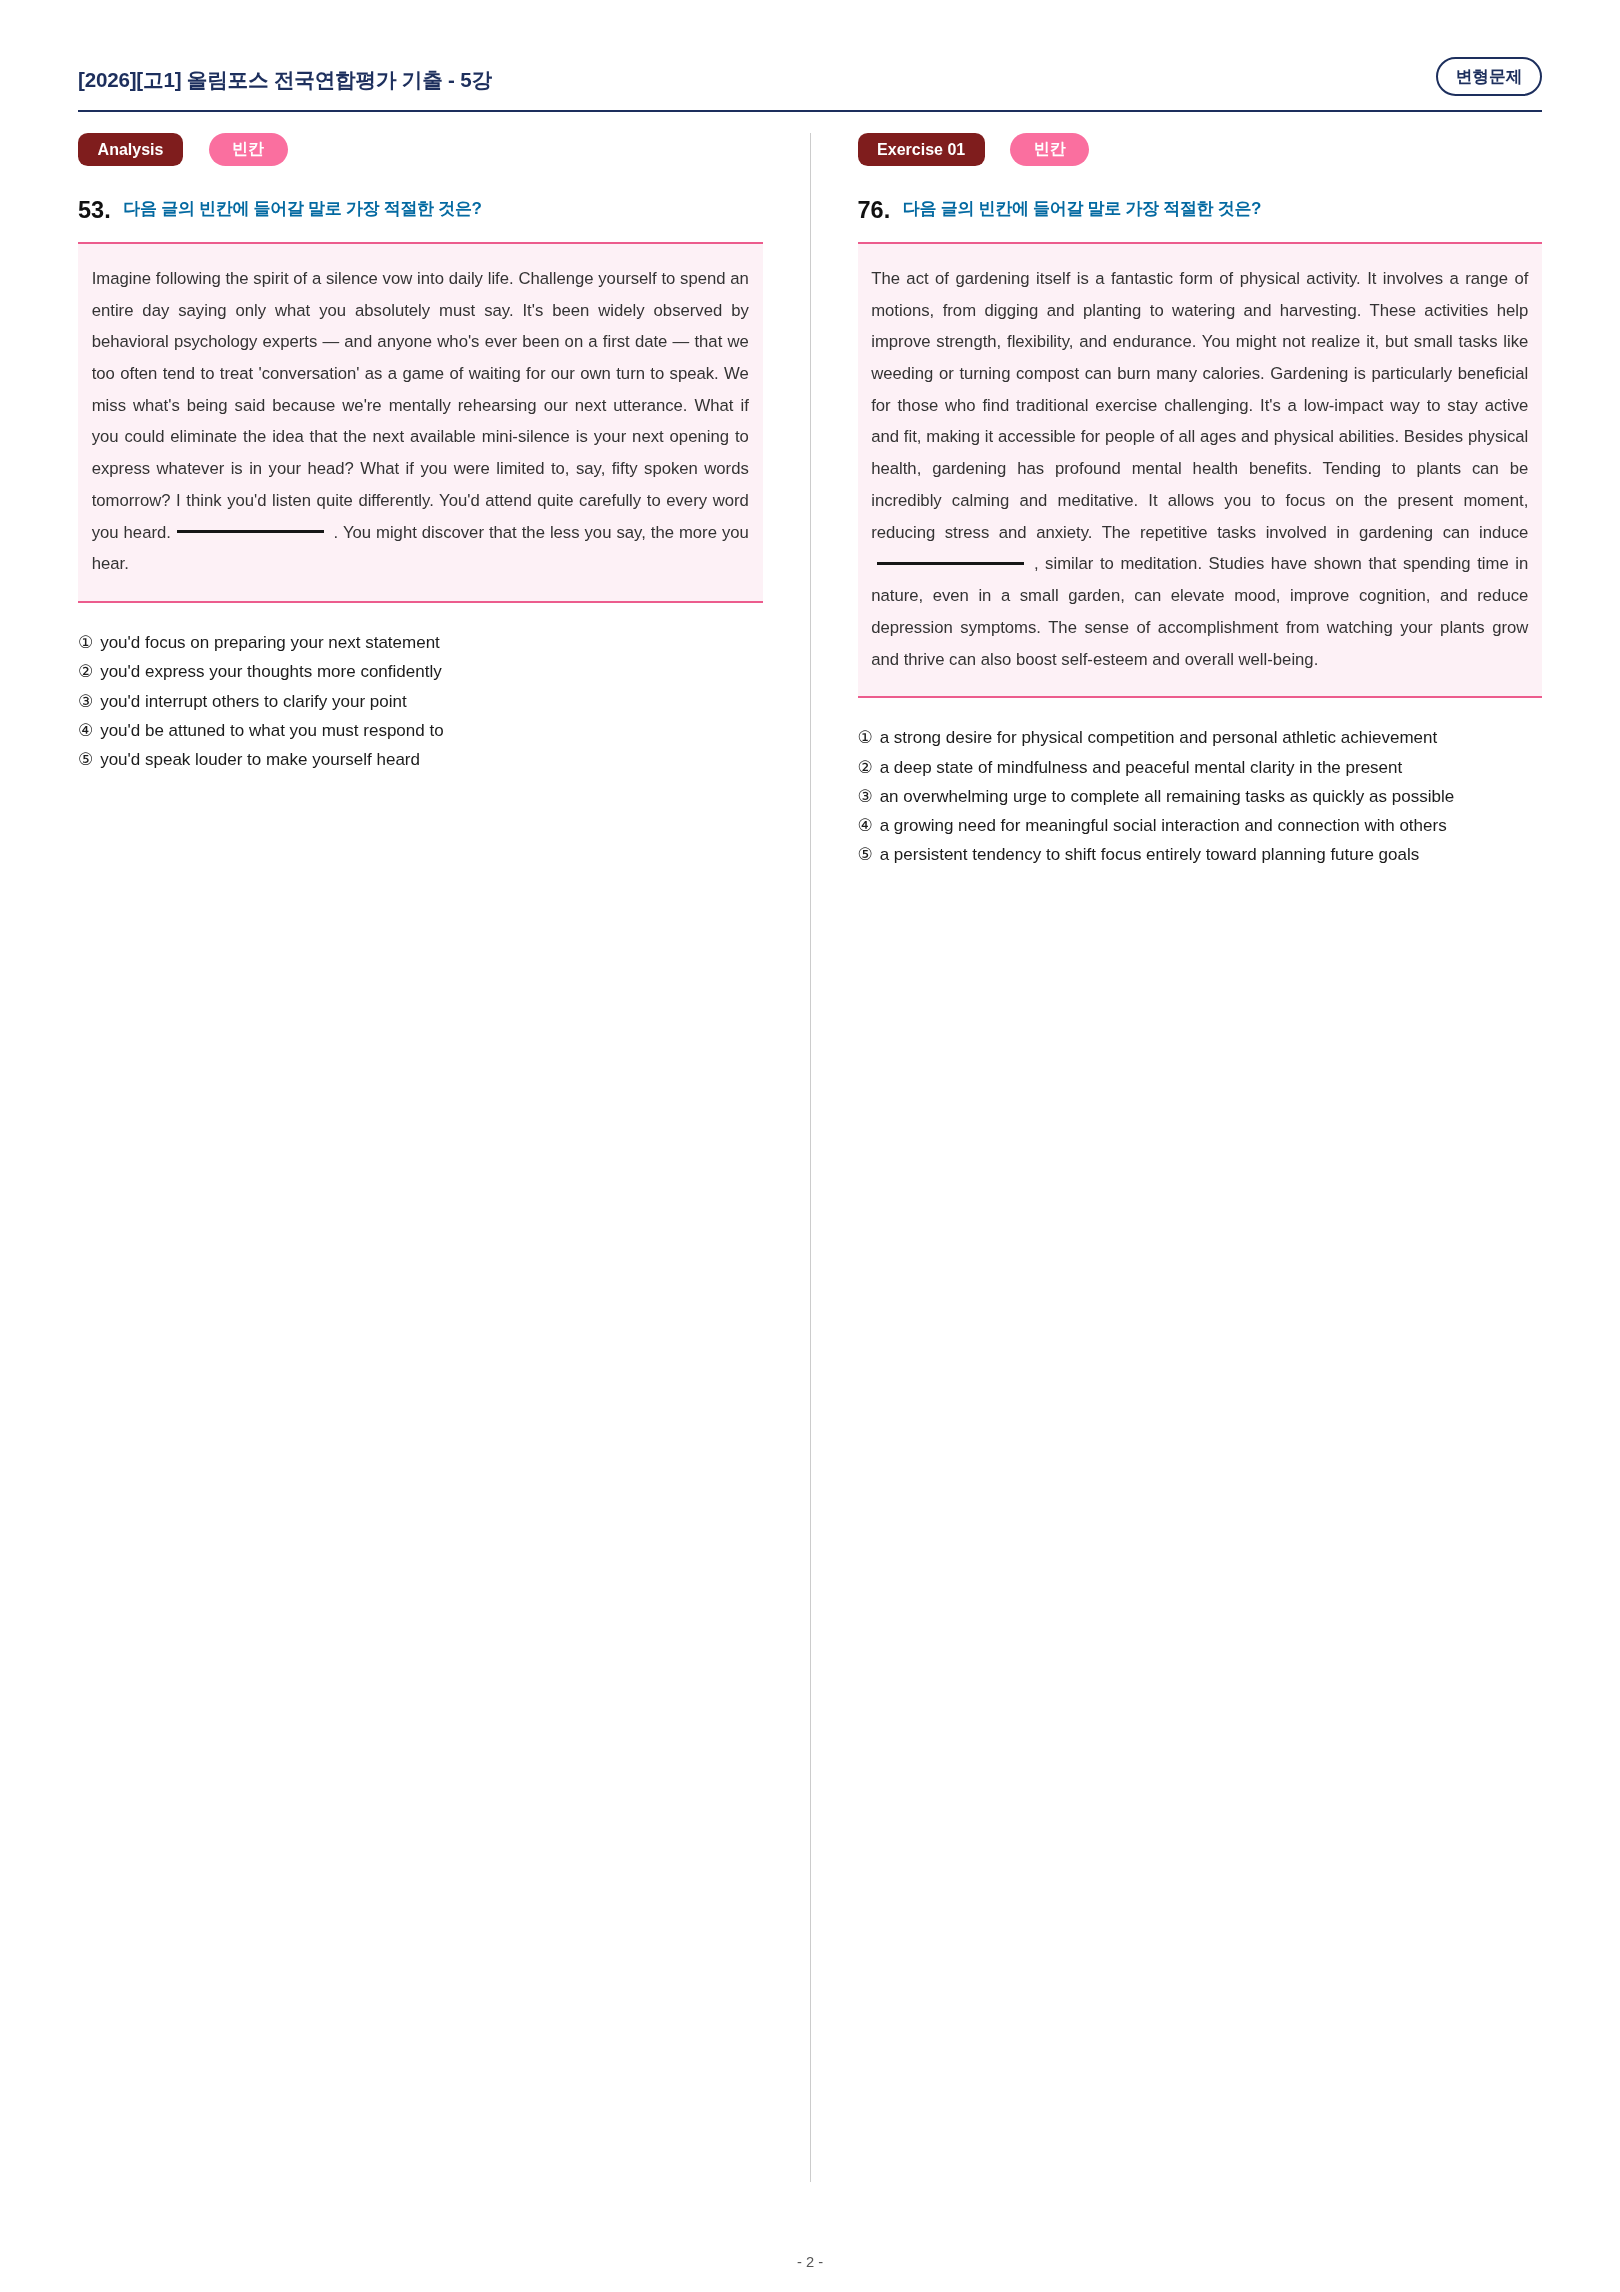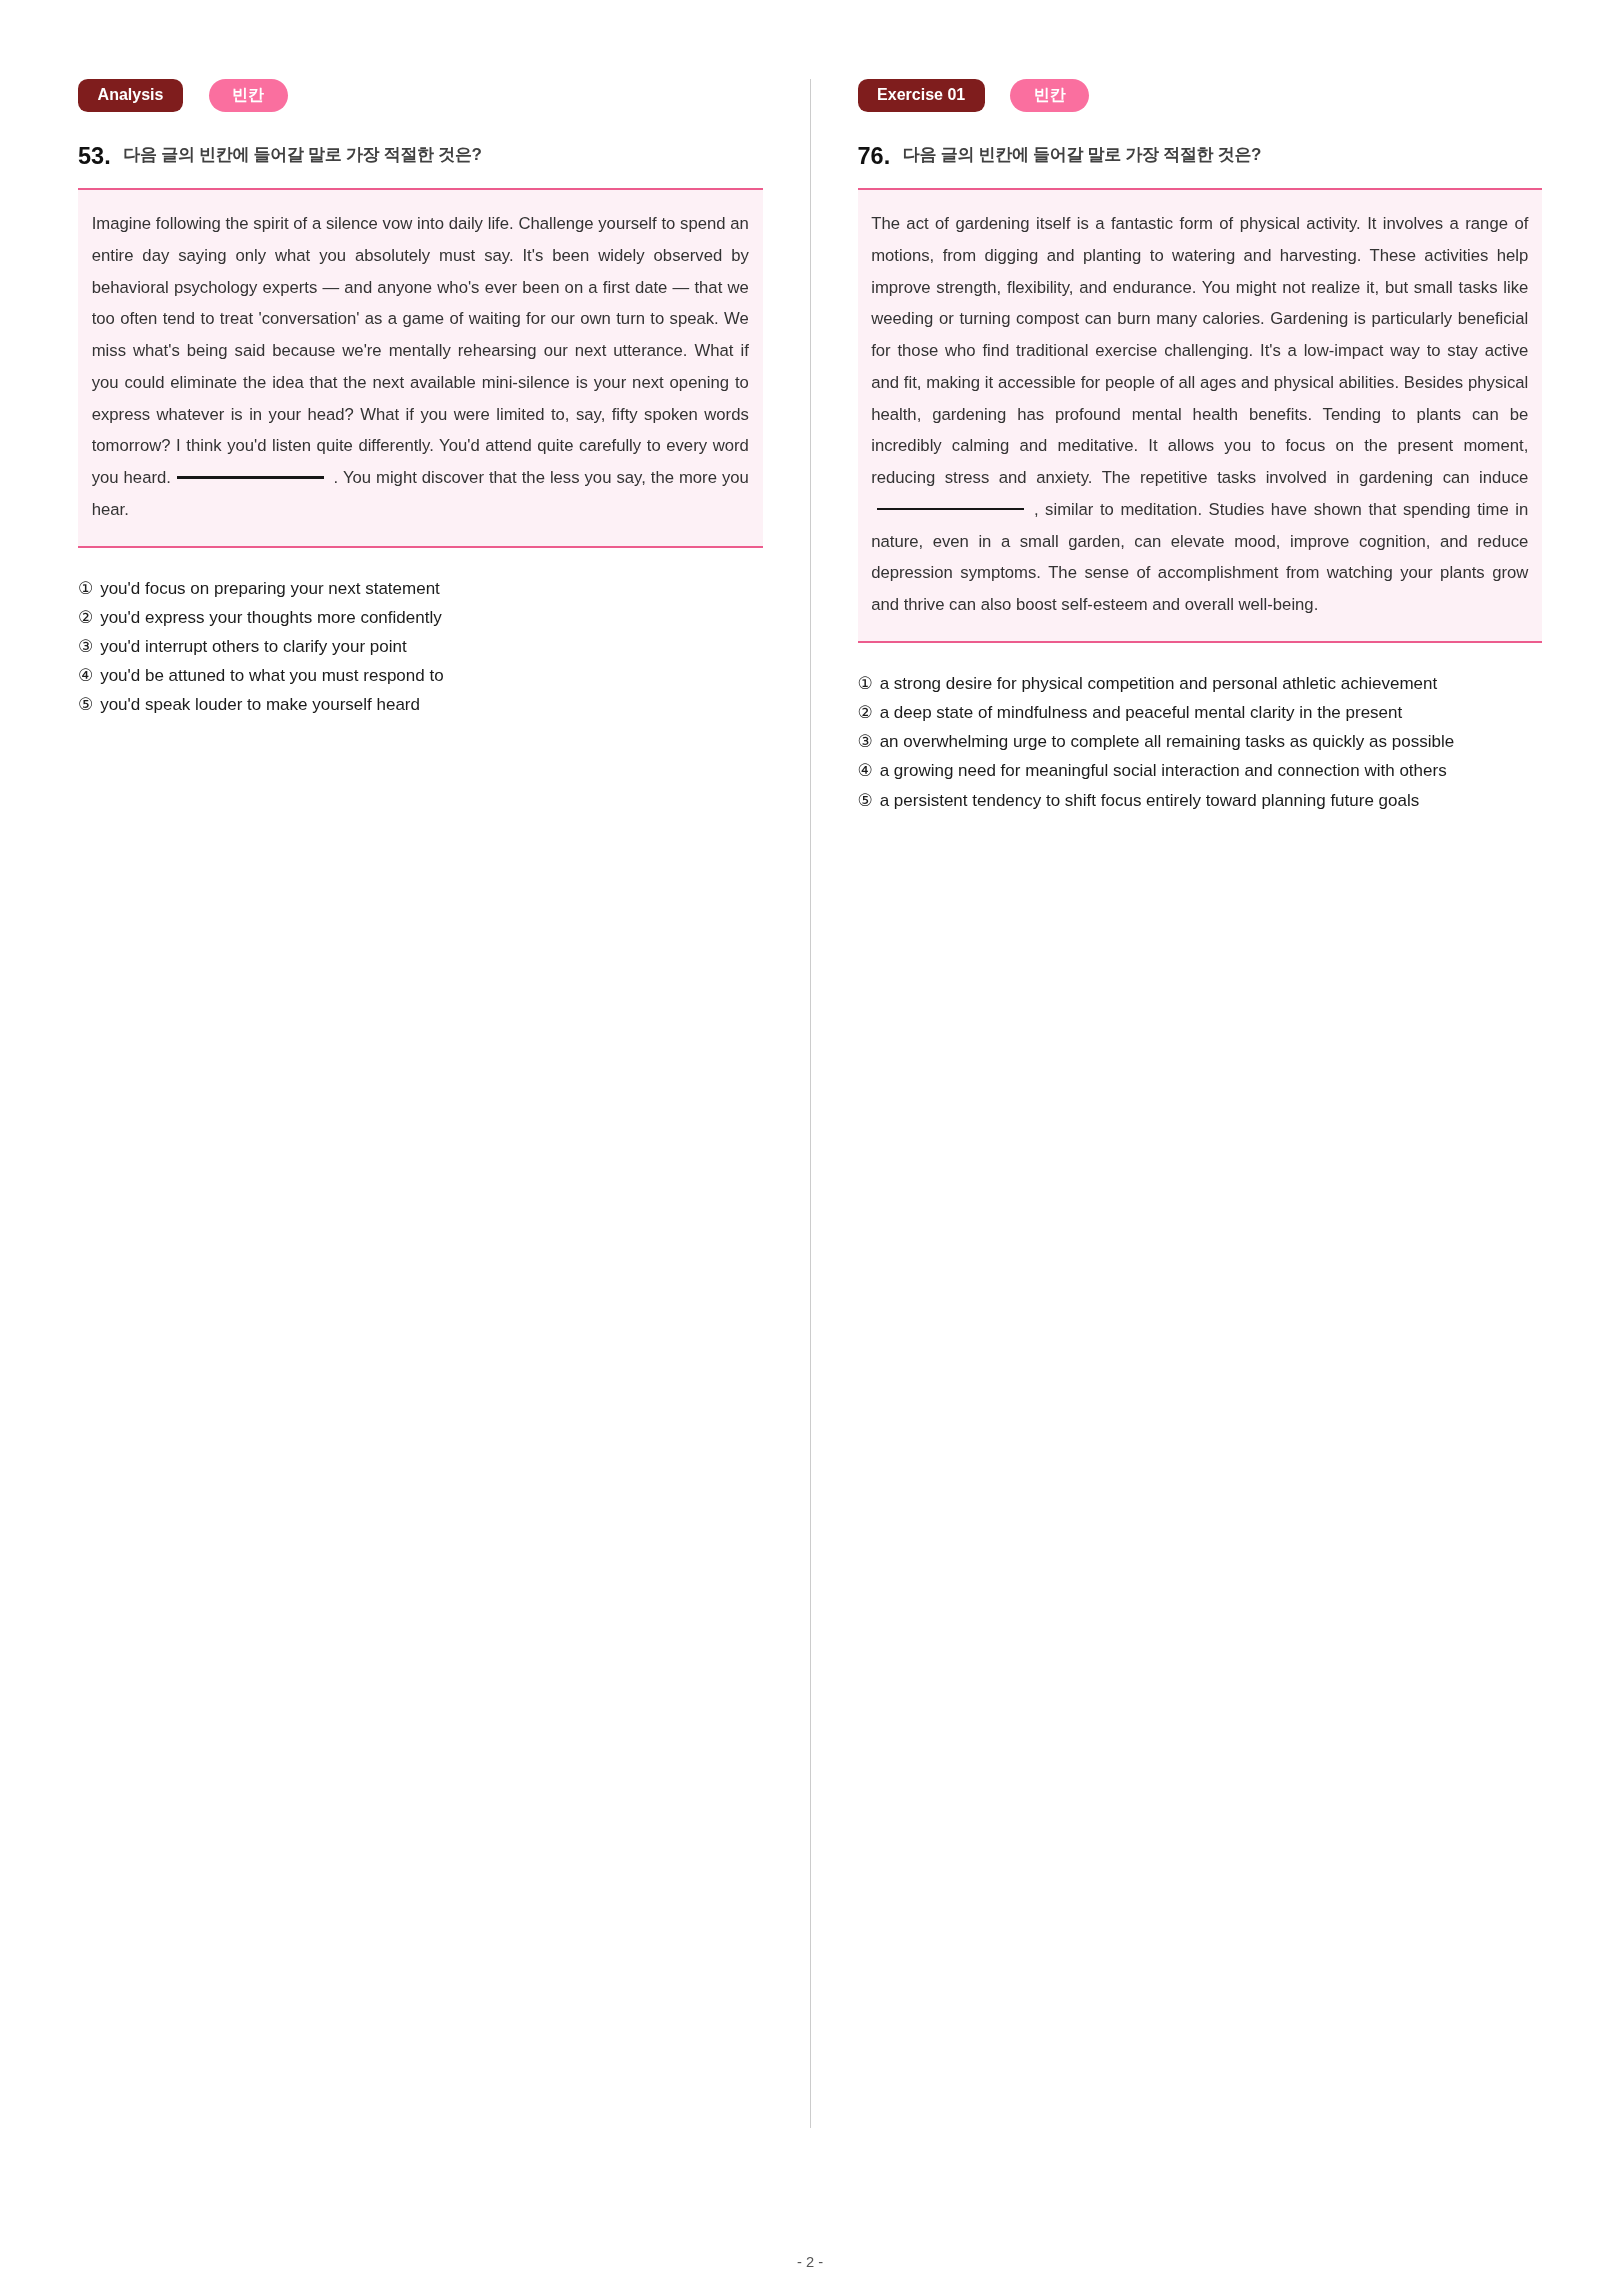--- a/index.html
+++ b/index.html
@@ -61,21 +61,21 @@
     font-weight: bold;
     font-size: 16px;
     white-space: nowrap;
   }
   .badge.navy { background: #7f1d1d; color: #ffffff; border-radius: 9.8px; padding: 0 19.6px; }
   .badge.pink { background: #fa6f9f; color: #ffffff; border-radius: 16.7px; padding: 0 23.5px; }
 
   
   .question-line { margin-top: 31px; display: flex; align-items: flex-start; gap: 12.7px; }
   .qnum { font-size: 23.5px; font-weight: bold; color: #111; }
-  .qtext { font-size: 17px; font-weight: bold; color: #404040; letter-spacing: -0.3px; }
+  .qtext { font-size: 17px; font-weight: bold; color: #0369a1; letter-spacing: -0.3px; }
 
   
   .passage {
     margin-top: 18px;
     background: #fdf1f6;
     border-top: 2.9px solid #ec5c8d;
     border-bottom: 2.9px solid #ec5c8d;
     padding: 18.6px 13.7px 20.6px 13.7px;
     font-size: 16.7px;
     line-height: 1.9;
@@ -110,20 +110,24 @@
     text-align: center;
     font-size: 14.7px;
     color: #555;
   }
 </style>
 </head>
 <body>
 
 <div class="page">
 
+  <div class="header">
+    <div class="header-title">[2026][고1] 올림포스 전국연합평가 기출 - 5강</div>
+    <div class="header-badge">변형문제</div>
+  </div>
 
   <div class="columns">
 
     <section class="col">
       <div class="badge-row">
         <span class="badge navy">Analysis</span>
         <span class="badge pink">빈칸</span>
       </div>
 
       <div class="question-line">

